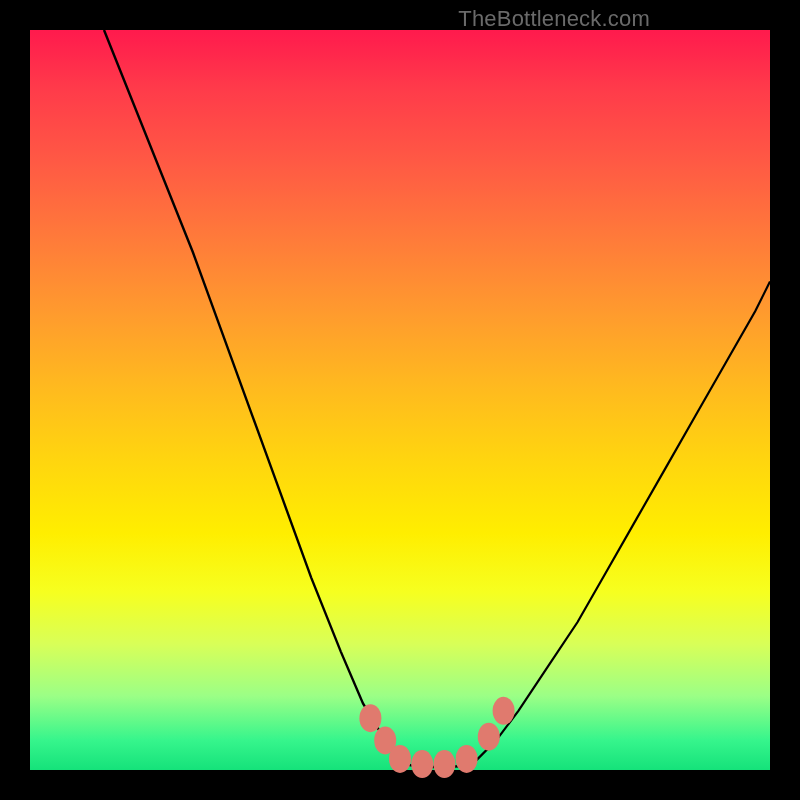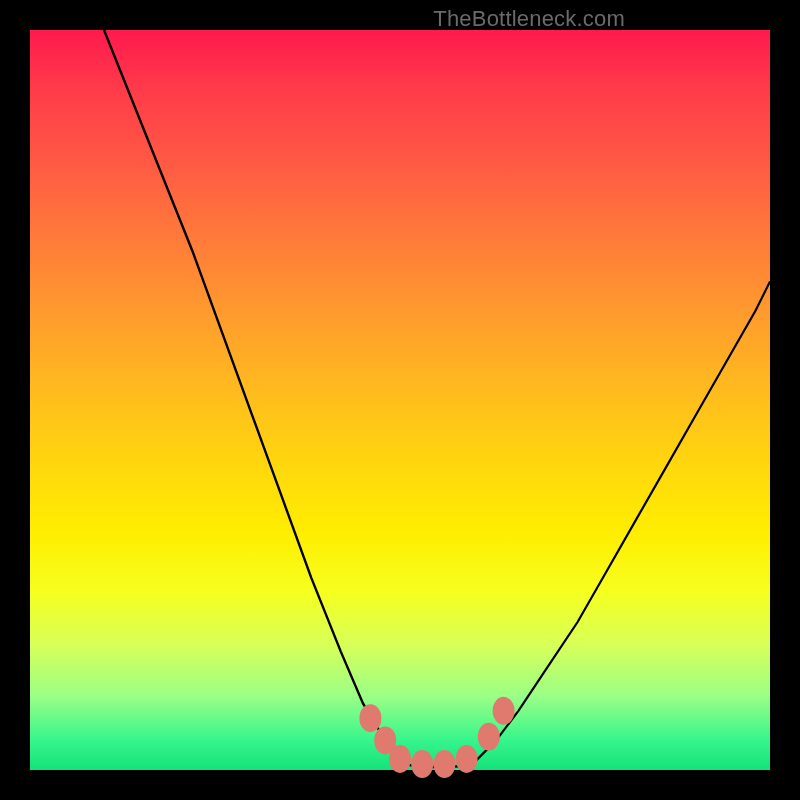--- a/index.html
+++ b/index.html
@@ -9,20 +9,21 @@
     height: 800px;
     background: #000;
     overflow: hidden;
     font-family: Arial, Helvetica, sans-serif;
   }
   .frame {
     position: relative;
     width: 637px;
     height: 800px;
     background: #000;
+    padding-left: 25px;
   }
   .plot {
     position: absolute;
     left: 30px;
     top: 30px;
     width: 740px;
     height: 740px;
     background: linear-gradient(to bottom,
       #ff1a4d 0%,
       #ff3b4a 8%,

